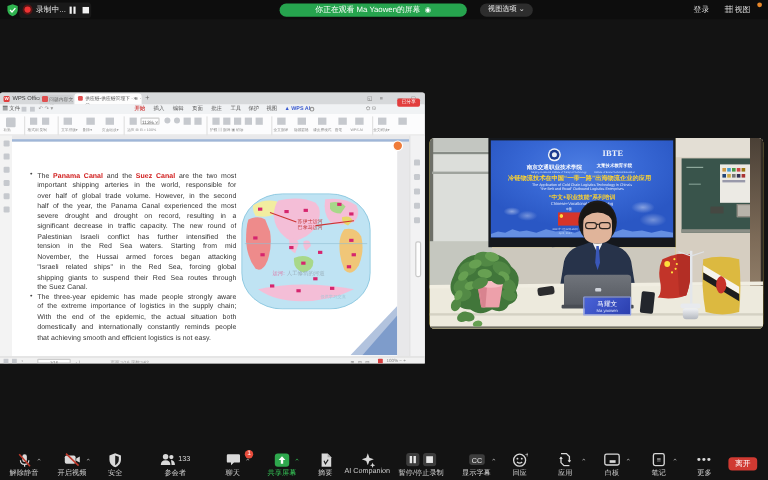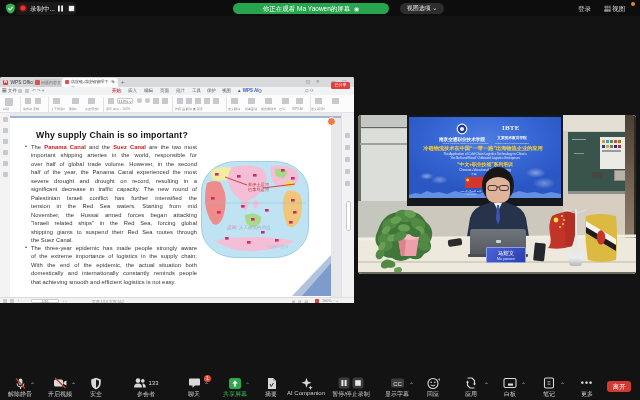--- a/index.html
+++ b/index.html
@@ -152,21 +152,20 @@
       <div class="ribl" style="left:292px;top:12px;">WPS AI</div>
       <div class="vline" style="left:310px;top:2px;height:16px;"></div>
       <div class="gico" style="left:315px;top:3px;width:7px;height:6px;"></div>
       <div class="ribl" style="left:311px;top:12px;">全文朗读▾</div>
       <div class="gico" style="left:332px;top:3px;width:7px;height:6px;"></div>
     </div>
     <div id="docarea">
       <div id="page"></div>
       <div id="blueline"></div>
       <div id="sidebar"></div>
-      <div id="doctitle">Why supply Chain is so important?</div>
       <div class="para" style="left:31px;top:29.5px;width:166px;">
         <div class="jl">The <span class="red">Panama Canal</span> and the <span class="red">Suez Canal</span> are the two most</div>
         <div class="jl">important shipping arteries in the world, responsible for</div>
         <div class="jl">over half of global trade volume. However, in the second</div>
         <div class="jl">half of the year, the Panama Canal experienced the most</div>
         <div class="jl">severe drought and drought on record, resulting in a</div>
         <div class="jl">significant decrease in traffic capacity. The new round of</div>
         <div class="jl">Palestinian Israeli conflict has further intensified the</div>
         <div class="jl">tension in the Red Sea waters. Starting from mid</div>
         <div class="jl">November, the Hussai armed forces began attacking</div>

